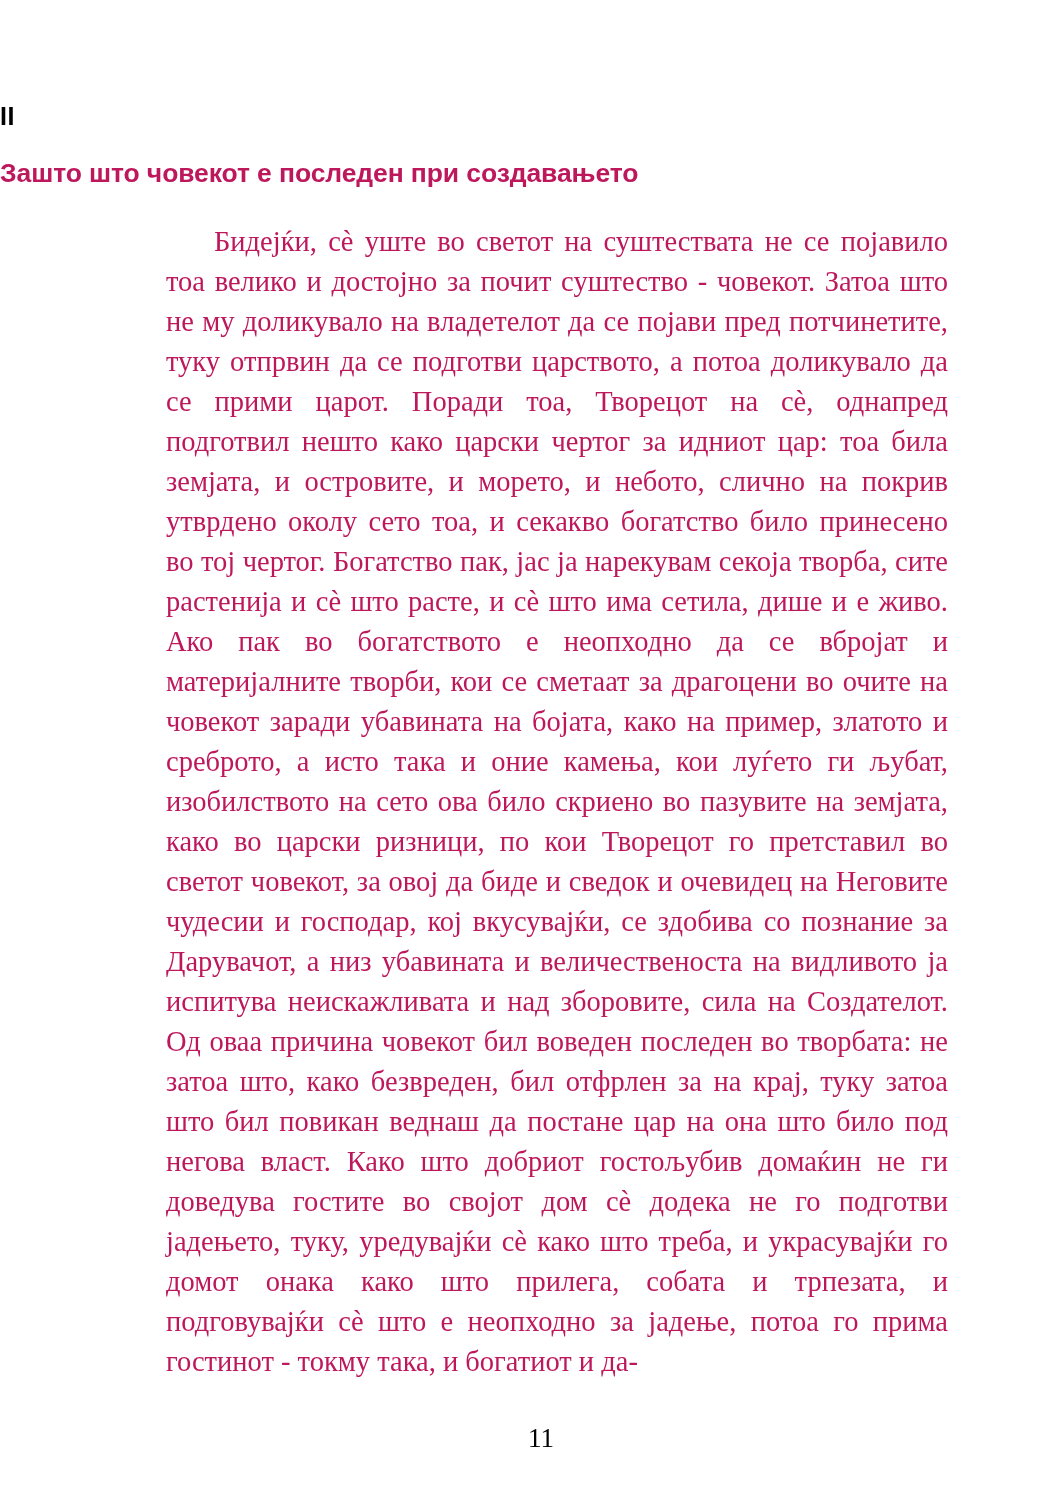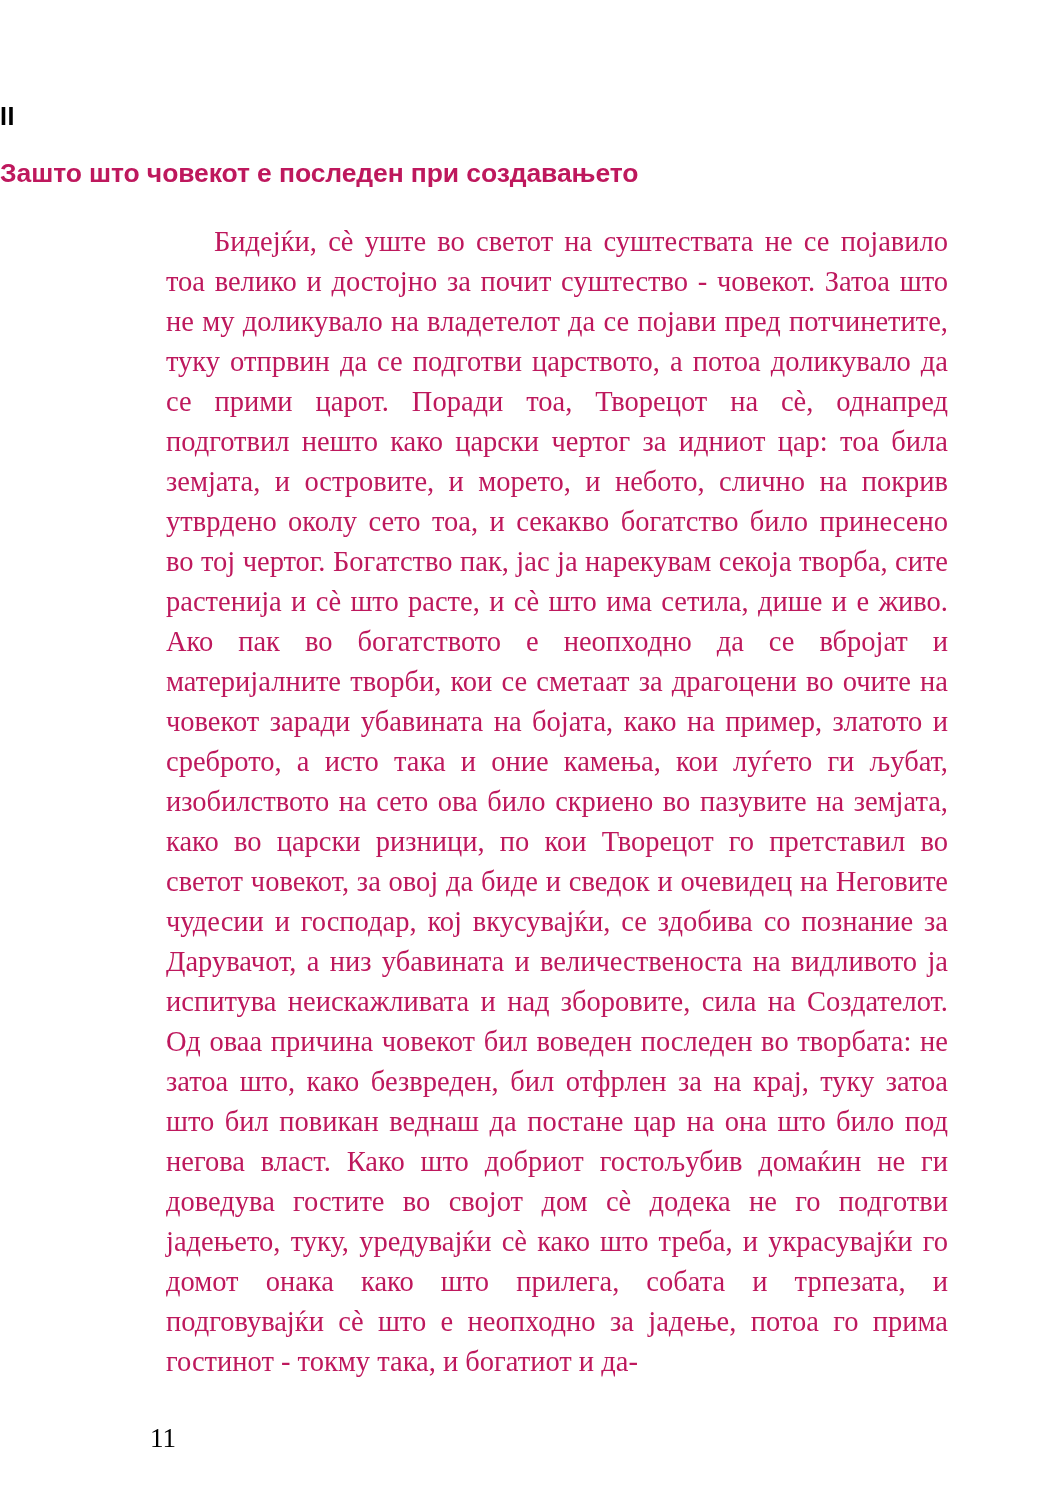--- a/index.html
+++ b/index.html
@@ -56,21 +56,21 @@
     text-align: justify;
     text-justify: inter-word;
     text-indent: 48px;
     hyphens: manual;
   }
   .page-number {
     position: absolute;
     top: 1425px;
     left: 150px;
     width: 782px;
-    text-align: left;
+    text-align: center;
     font-family: "Liberation Serif", serif;
     font-size: 27px;
     color: #000000;
     line-height: 1;
   }
 </style>
 </head>
 <body>
 
 <div class="page">

